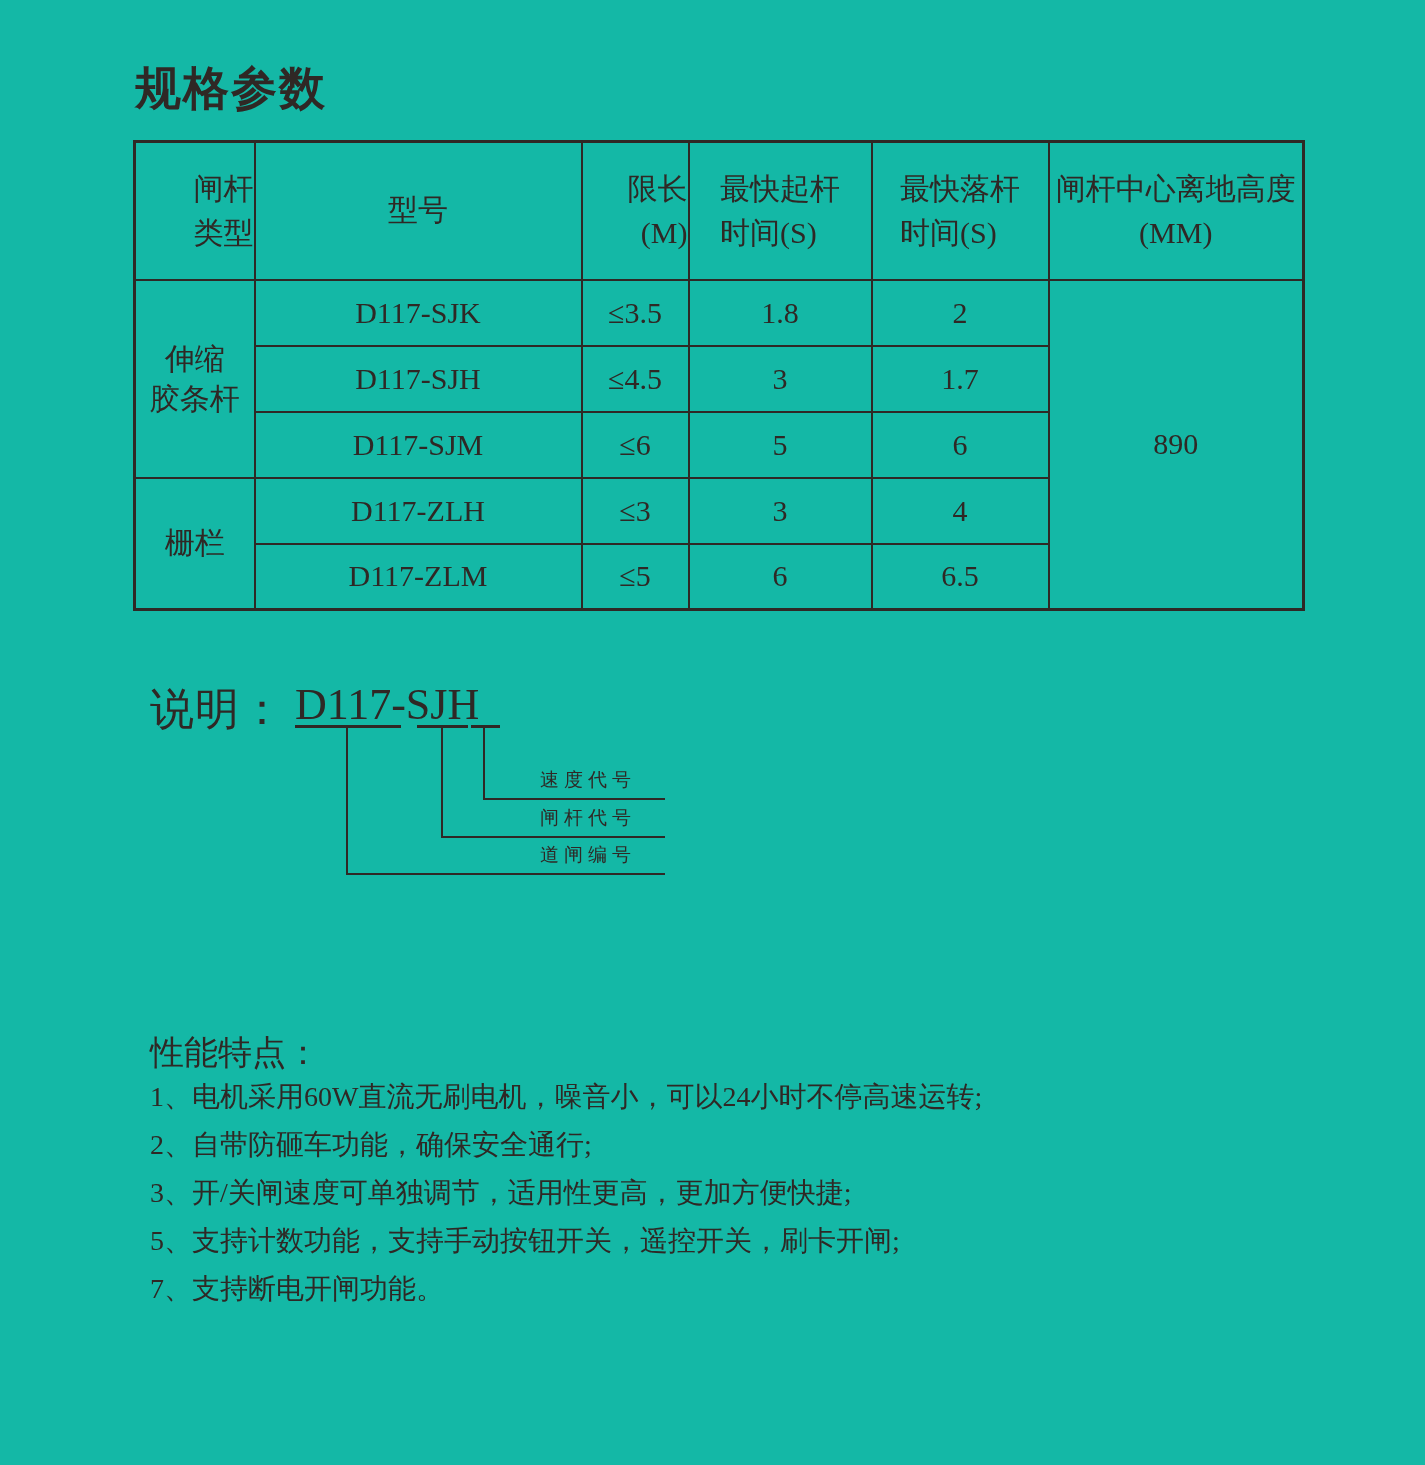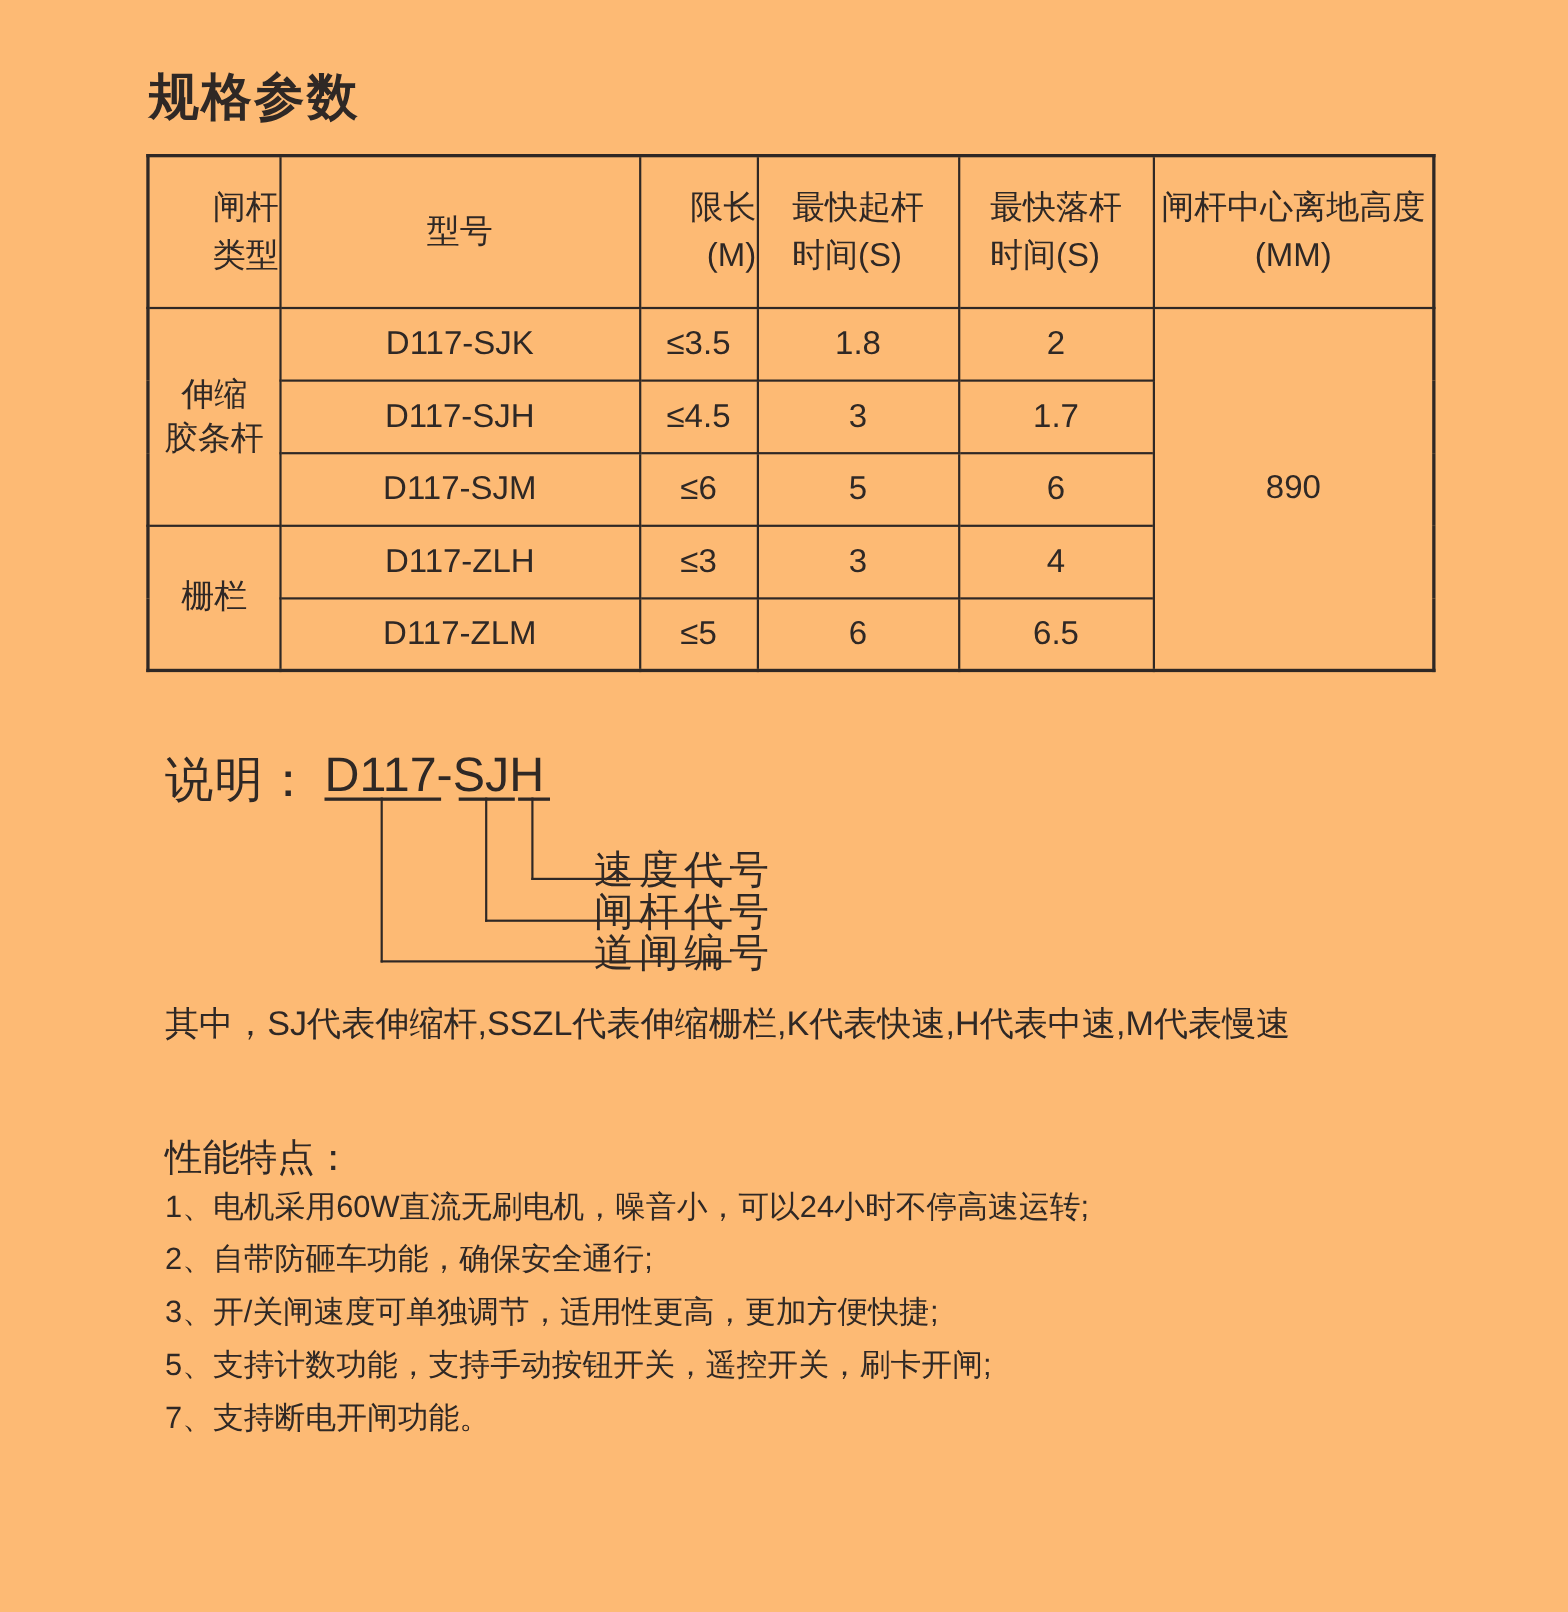--- a/index.html
+++ b/index.html
@@ -4,23 +4,23 @@
 <style>
   html, body {
     margin: 0;
     padding: 0;
     background: #ffffff;
   }
   .page {
     position: relative;
     width: 1425px;
     height: 1465px;
-    background: #fdba74;
+    background: #14b8a6;
     color: #2f2825;
-    font-family: Liberation Sans, sans-serif;
+    font-family: Liberation Serif, serif;
     overflow: hidden;
   }
   .title {
     position: absolute;
     left: 135px;
     top: 58px;
     margin: 0;
     font-size: 46px;
     font-weight: 600;
     letter-spacing: 2px;
@@ -73,21 +73,21 @@
     font-weight: 500;
     line-height: 1;
     letter-spacing: 0;
     white-space: nowrap;
   }
   .dline { position: absolute; background: #2f2825; }
   .dlabel {
     position: absolute;
     left: 540px;
     width: 140px;
-    font-size: 36px;
+    font-size: 19px;
     letter-spacing: 5px;
     white-space: nowrap;
   }
   .note-line {
     position: absolute;
     left: 150px;
     top: 910px;
     font-size: 31px;
     white-space: nowrap;
   }
@@ -210,21 +210,20 @@
   <div class="dline" style="left:483px; top:725px; width:2px; height:75px;"></div>
 
   <div class="dline" style="left:483px; top:798px; width:182px; height:2px;"></div>
   <div class="dline" style="left:441px; top:836px; width:224px; height:2px;"></div>
   <div class="dline" style="left:346px; top:873px; width:319px; height:2px;"></div>
 
   <div class="dlabel" style="top:767px;">速度代号</div>
   <div class="dlabel" style="top:805px;">闸杆代号</div>
   <div class="dlabel" style="top:842px;">道闸编号</div>
 
-  <div class="note-line">其中，SJ代表伸缩杆,SSZL代表伸缩栅栏,K代表快速,H代表中速,M代表慢速</div>
 
   <div class="features-heading">性能特点：</div>
   <div class="features-list">
     <div class="feature-item">1、电机采用60W直流无刷电机，噪音小，可以24小时不停高速运转;</div>
     <div class="feature-item">2、自带防砸车功能，确保安全通行;</div>
     <div class="feature-item">3、开/关闸速度可单独调节，适用性更高，更加方便快捷;</div>
     <div class="feature-item">5、支持计数功能，支持手动按钮开关，遥控开关，刷卡开闸;</div>
     <div class="feature-item">7、支持断电开闸功能。</div>
   </div>
 

